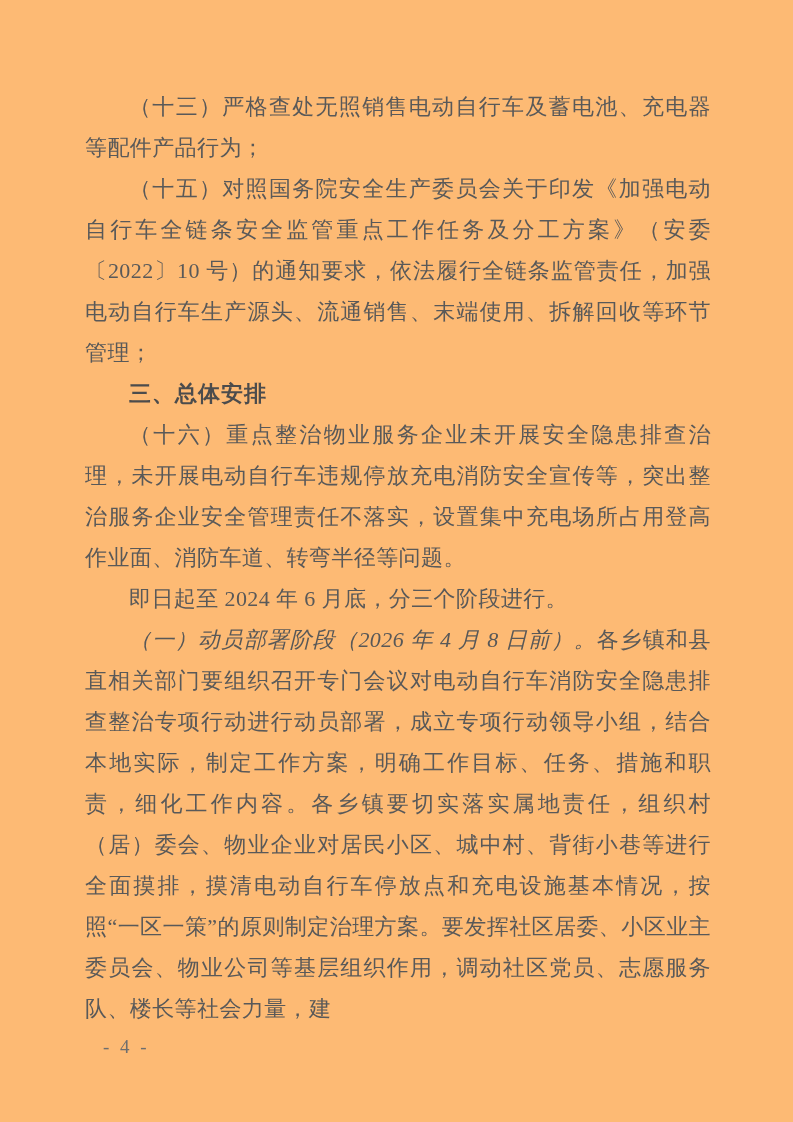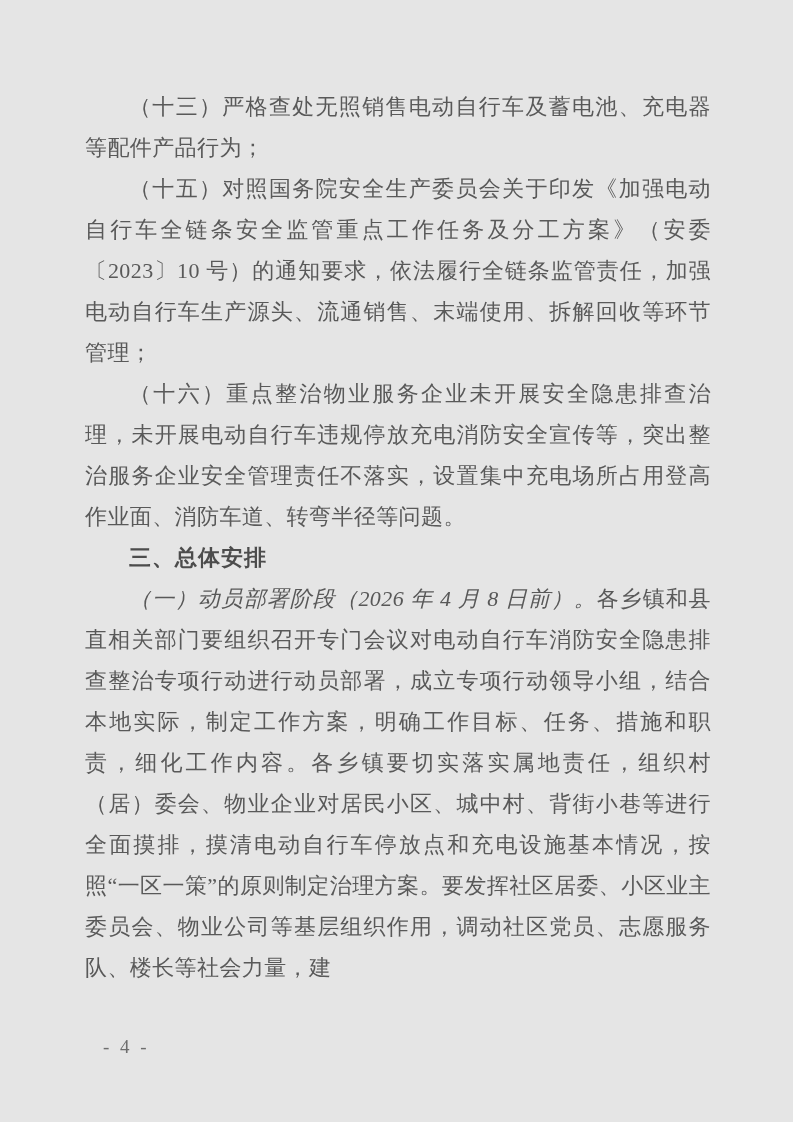--- a/index.html
+++ b/index.html
@@ -5,21 +5,21 @@
   * { box-sizing: border-box; }
   html, body {
     margin: 0;
     padding: 0;
     background: #ffffff;
   }
   .page {
     position: relative;
     width: 793px;
     height: 1122px;
-    background: #e5e5e5;
+    background: #fdba74;
     overflow: hidden;
     font-family: "Liberation Serif", "DejaVu Serif", serif;
   }
   .content {
     position: absolute;
     left: 85px;
     top: 86px;
     width: 626px;
   }
   p.para {
@@ -52,19 +52,20 @@
     letter-spacing: 3px;
     font-family: "Liberation Serif", "DejaVu Serif", serif;
   }
 </style>
 </head>
 <body>
 
 <div class="page">
   <div class="content">
       <p class="para body"><span>（十三）严格查处无照销售电动自行车及蓄电池、充电器等配件产品行为；</span></p>
-      <p class="para body"><span>（十五）对照国务院安全生产委员会关于印发《加强电动自行车全链条安全监管重点工作任务及分工方案》（安委〔2023〕10 号）的通知要求，依法履行全链条监管责任，加强电动自行车生产源头、流通销售、末端使用、拆解回收等环节管理；</span></p>
+      <p class="para body"><span>（十五）对照国务院安全生产委员会关于印发《加强电动自行车全链条安全监管重点工作任务及分工方案》（安委〔2022〕10 号）的通知要求，依法履行全链条监管责任，加强电动自行车生产源头、流通销售、末端使用、拆解回收等环节管理；</span></p>
+      <p class="para heading"><span>三、总体安排</span></p>
       <p class="para body"><span>（十六）重点整治物业服务企业未开展安全隐患排查治理，未开展电动自行车违规停放充电消防安全宣传等，突出整治服务企业安全管理责任不落实，设置集中充电场所占用登高作业面、消防车道、转弯半径等问题。</span></p>
-      <p class="para heading"><span>三、总体安排</span></p>
+      <p class="para body"><span>即日起至 2024 年 6 月底，分三个阶段进行。</span></p>
       <p class="para body"><span class="lead">（一）动员部署阶段（2026 年 4 月 8 日前）。</span><span>各乡镇和县直相关部门要组织召开专门会议对电动自行车消防安全隐患排查整治专项行动进行动员部署，成立专项行动领导小组，结合本地实际，制定工作方案，明确工作目标、任务、措施和职责，细化工作内容。各乡镇要切实落实属地责任，组织村（居）委会、物业企业对居民小区、城中村、背街小巷等进行全面摸排，摸清电动自行车停放点和充电设施基本情况，按照“一区一策”的原则制定治理方案。要发挥社区居委、小区业主委员会、物业公司等基层组织作用，调动社区党员、志愿服务队、楼长等社会力量，建</span></p>
     </div>
   <div class="footer-pagenum">- 4 -</div>
 </div>
 
 </body></html>

